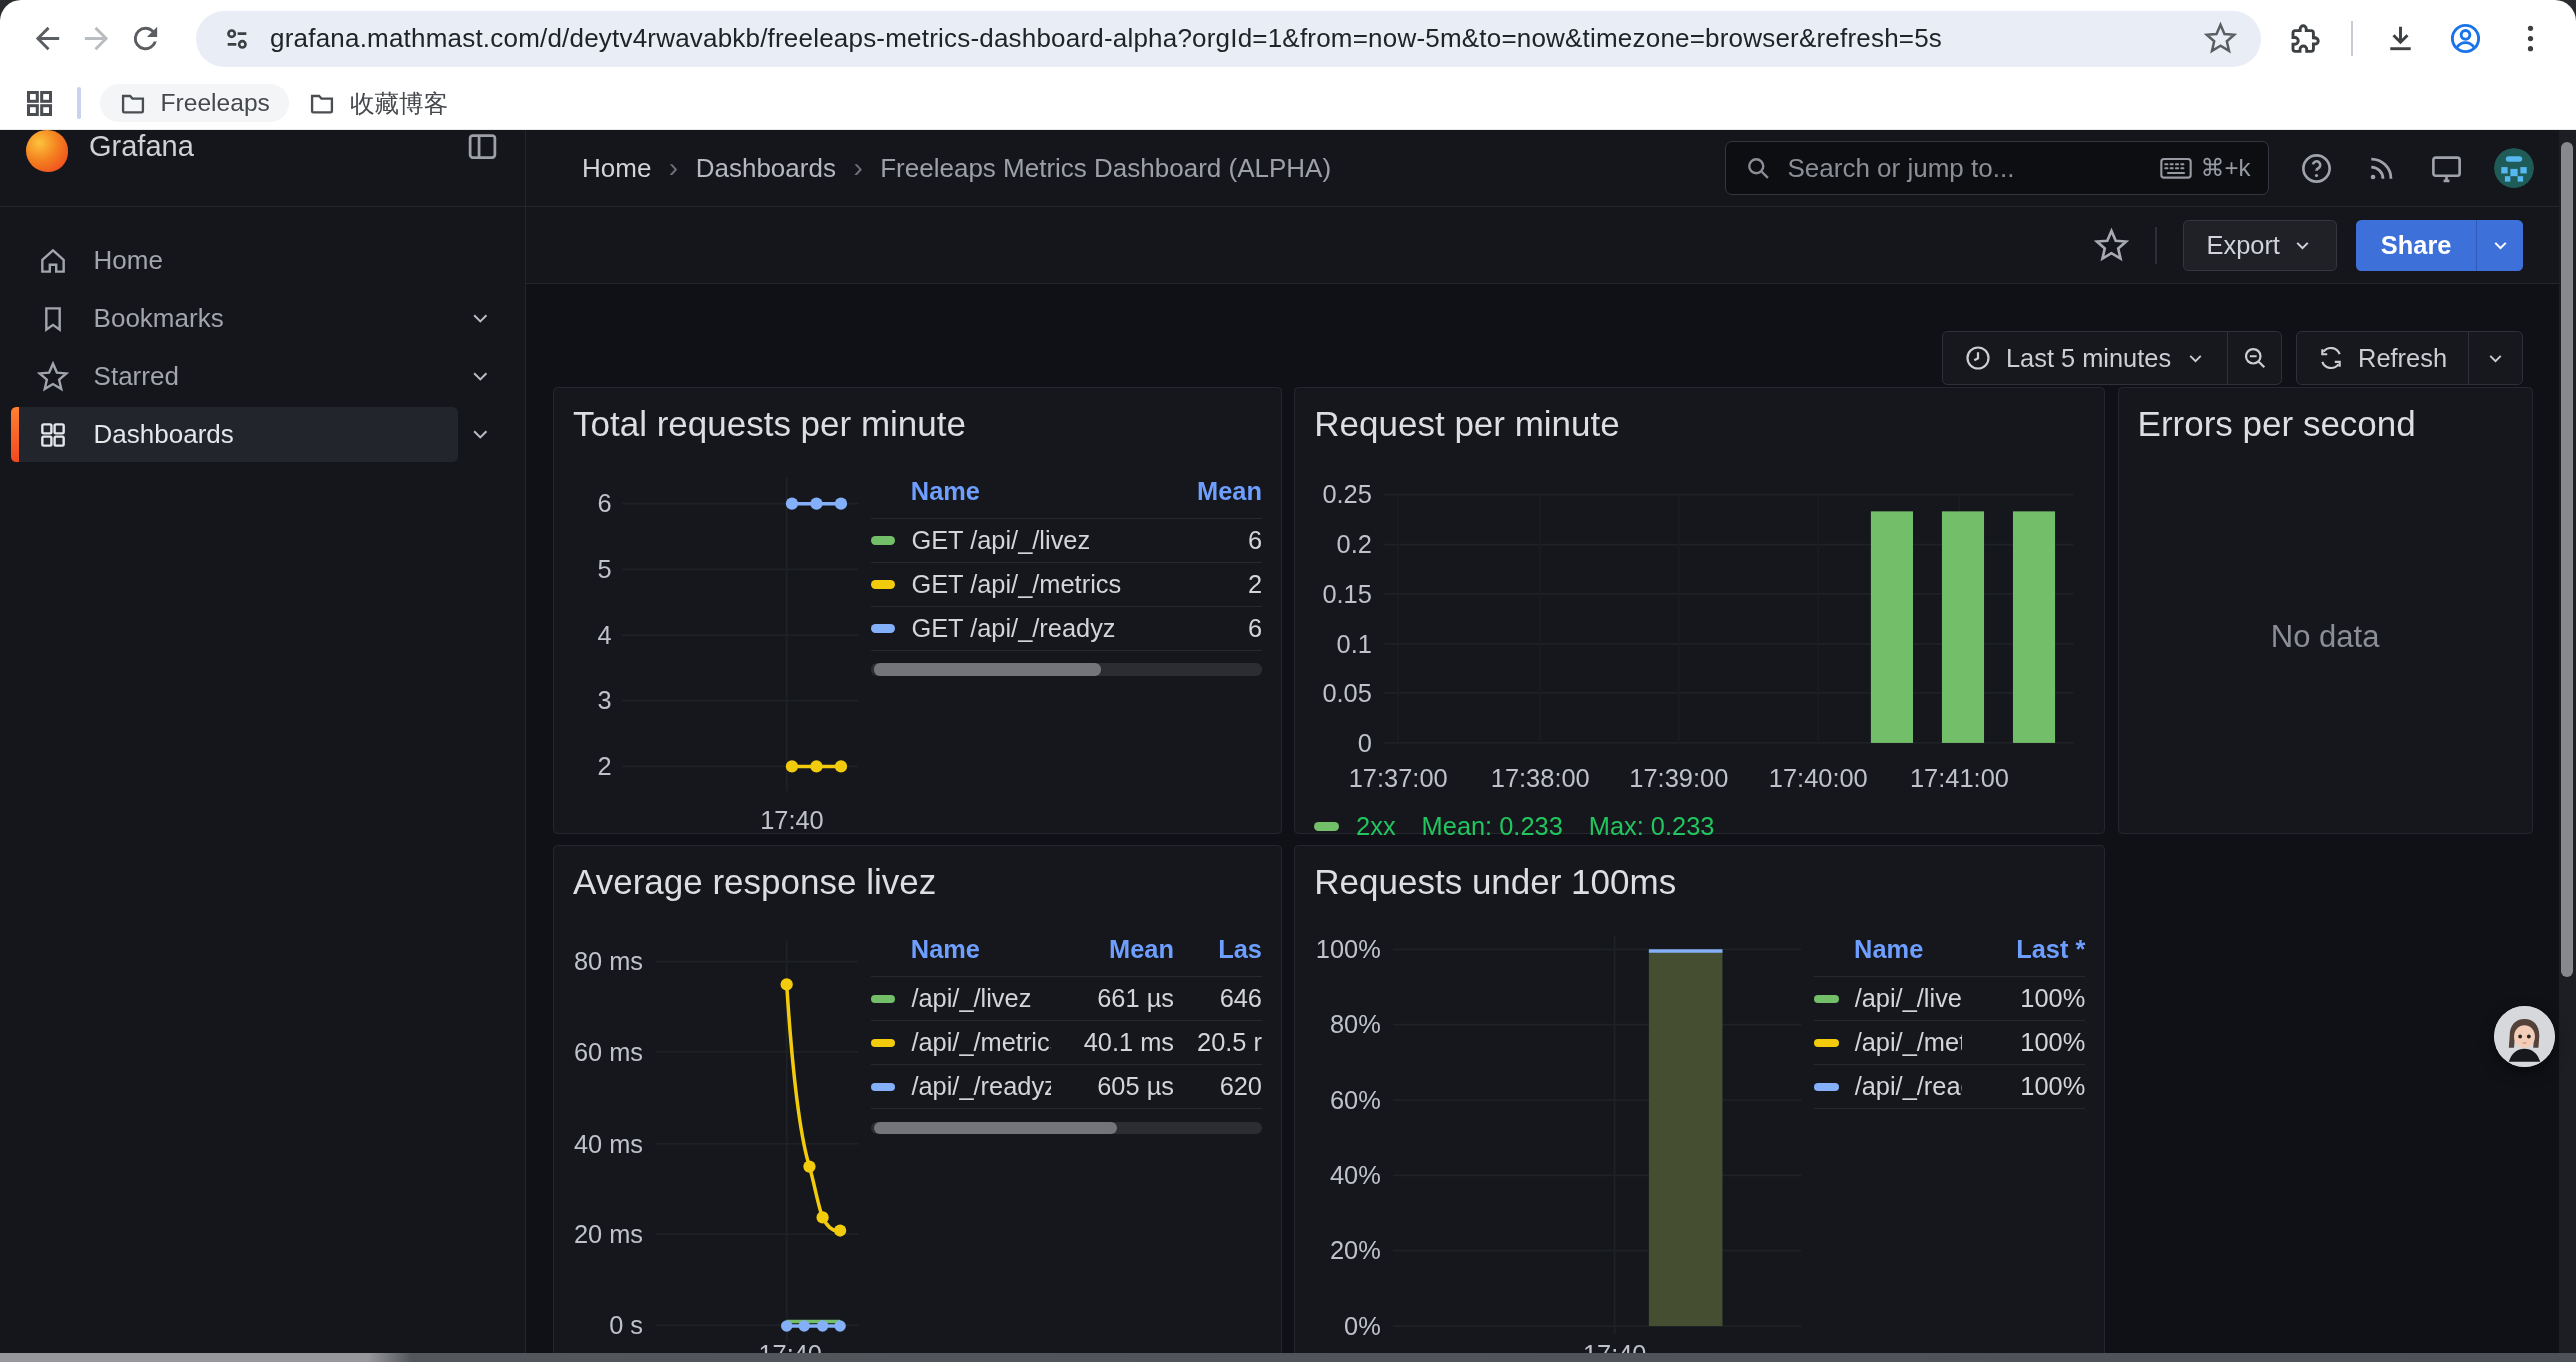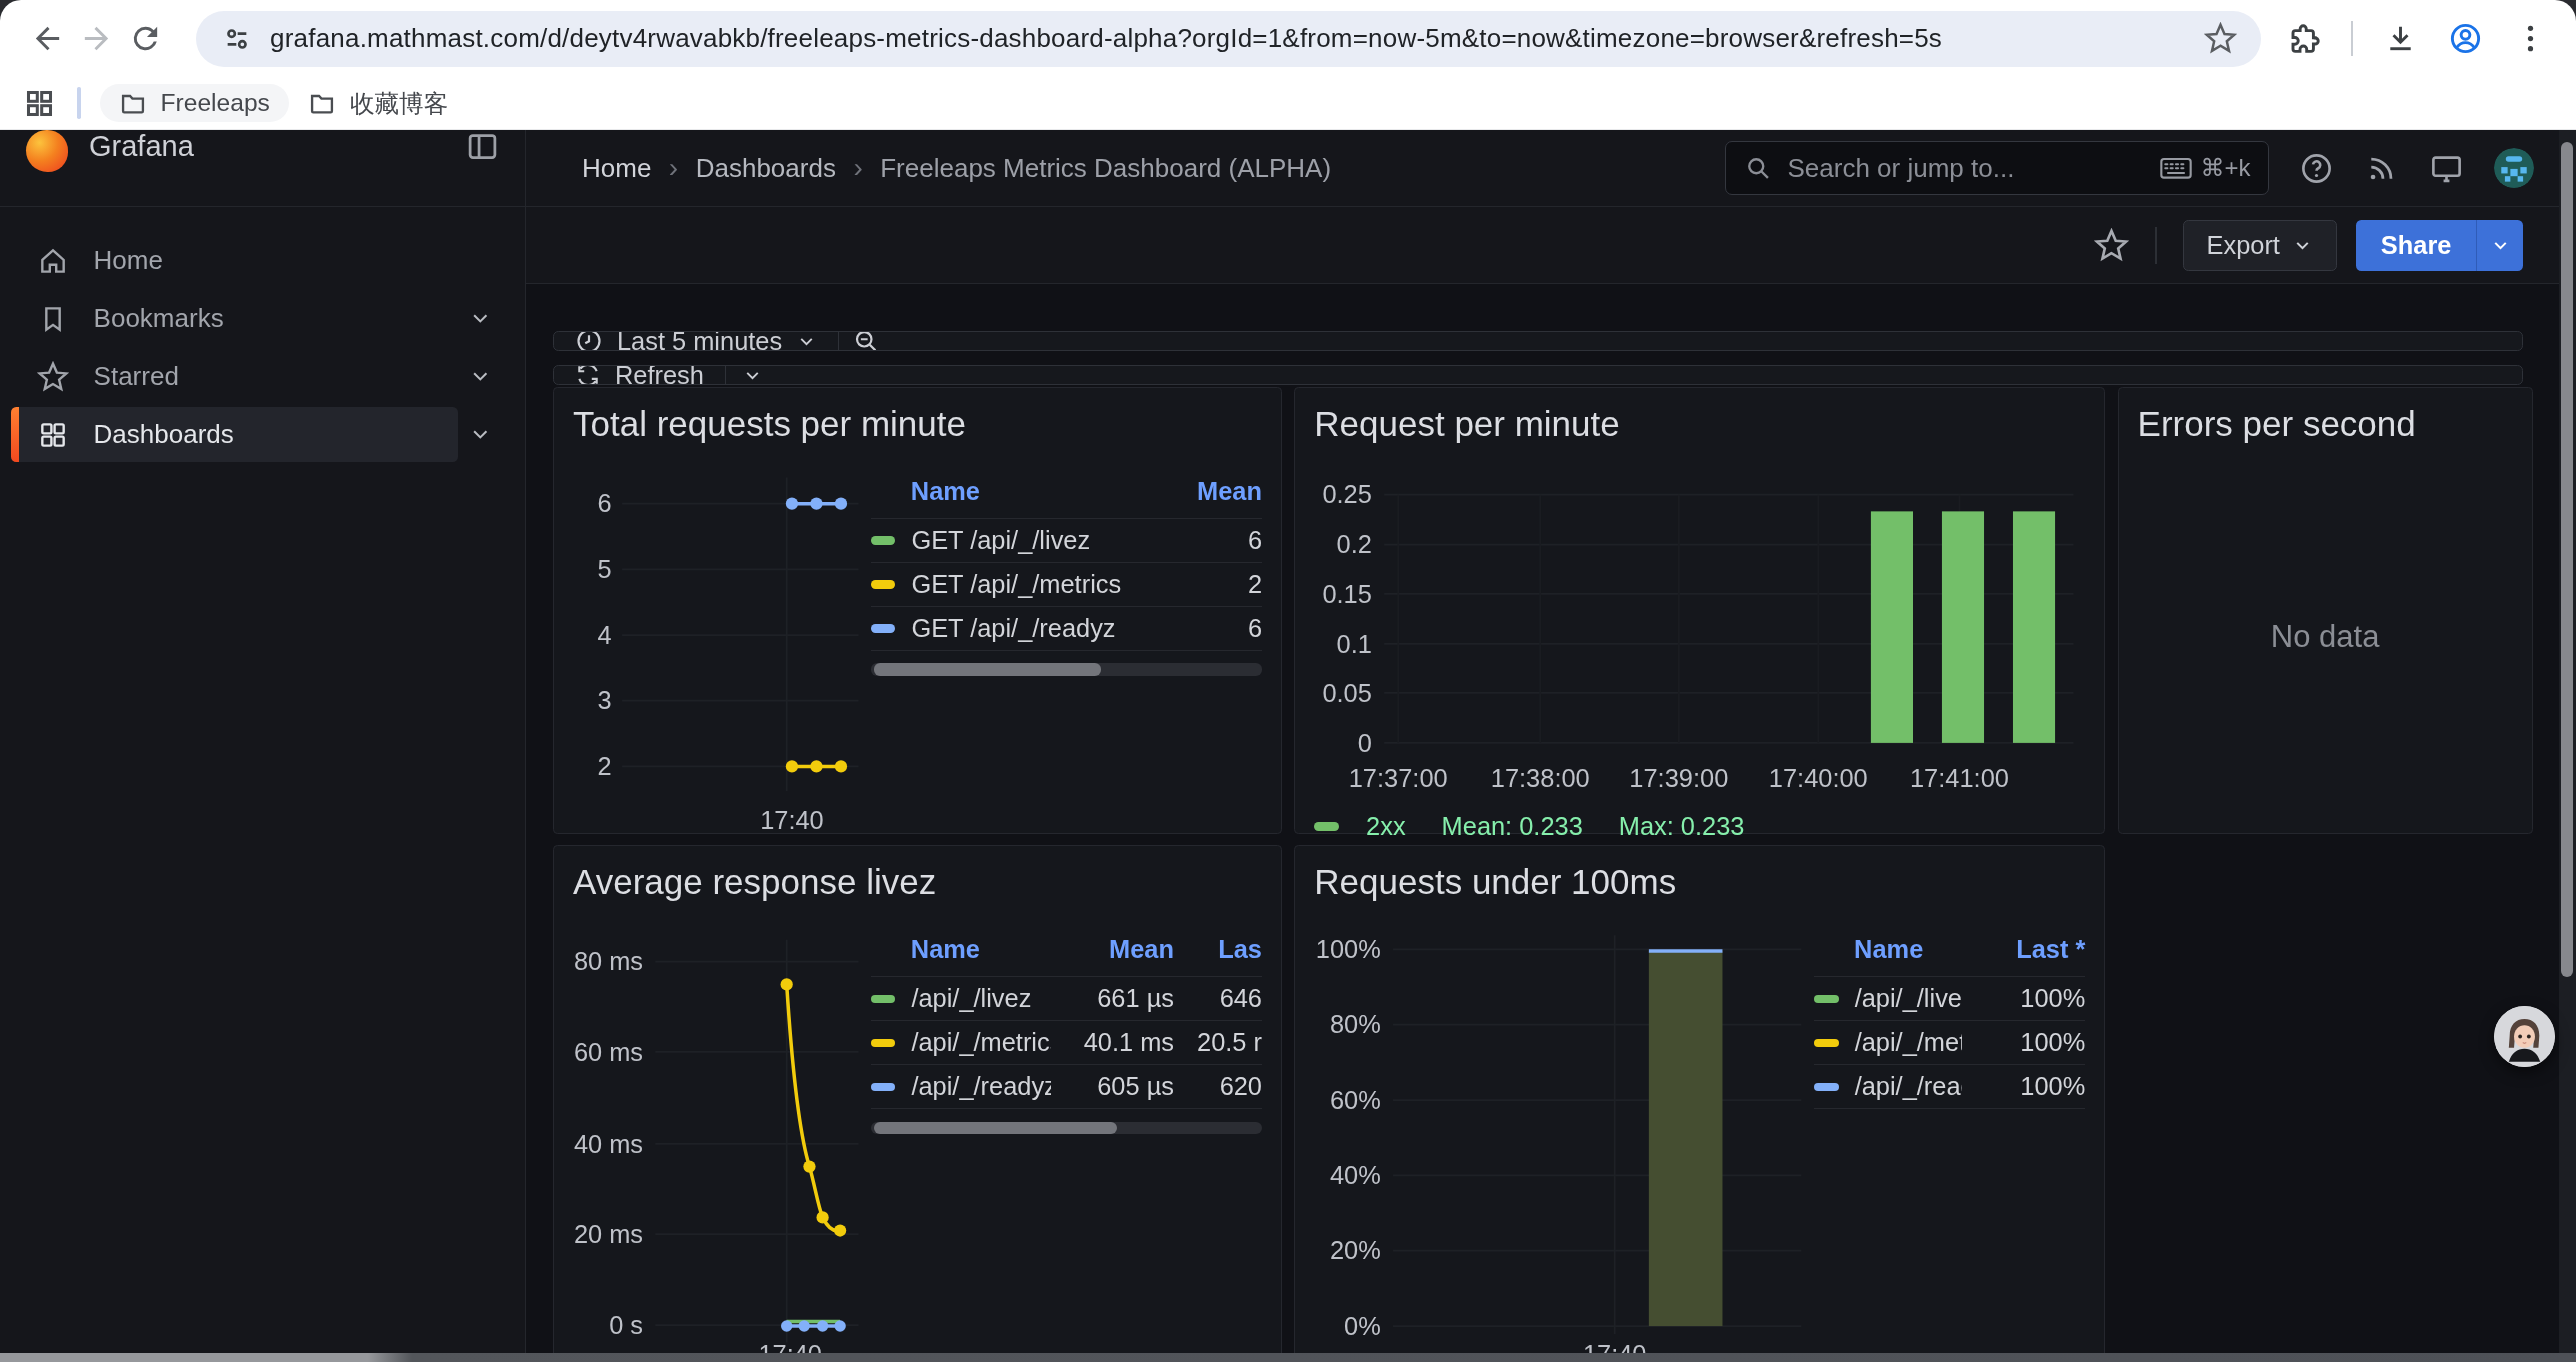--- a/index.html
+++ b/index.html
@@ -70,21 +70,21 @@
   .sub-star svg { width:35px; height:35px; display:block; }
   .sub-sep { width:1.8px; height:37px; background:#2c2f35; margin:0 7px; }
   .btn-export { height:51px; display:flex; align-items:center; gap:12.3px; padding:0 23px; background:#1f2127; border:1.8px solid #34373f; border-radius:5.3px; color:#d0d3d9; font-size:25.4px; }
   .btn-share { height:51px; display:flex; border-radius:5.3px; overflow:hidden; background:#3d71d9; color:#fff; }
   .btn-share .sh-main { display:flex; align-items:center; padding:0 24.6px; font-size:25.4px; font-weight:600; }
   .btn-share .sh-arrow { width:47px; display:flex; align-items:center; justify-content:center; border-left:1.8px solid #2f5cb8; }
   .chev-w svg { width:21px; height:21px; display:block; }
 
   
   .dash { flex:1; background:#101116; padding:47px 0 0 27px; overflow:hidden; position:relative; }
-  .controls { display:flex; justify-content:flex-end; gap:14px; margin:0 53px 1.8px 0; height:54px;flex-direction:column; }
+  .controls { display:flex; justify-content:flex-end; gap:14px; margin:0 53px 1.8px 0; height:54px; }
   .ctl-group { display:flex; border:1.8px solid #2e3138; border-radius:5.3px; background:#16181d; overflow:hidden; }
   .ctl-btn { display:flex; align-items:center; gap:14px; padding:0 21px; color:#ccced4; font-size:25.4px; }
   .ctl-cell { width:54px; display:flex; align-items:center; justify-content:center; border-left:1.8px solid #2e3138; color:#ccced4; }
   .ctl-btn svg, .ctl-cell svg { display:block; }
 
   .prow { display:flex; gap:12.3px; margin-bottom:11.4px; }
   .panel { background:#15171c; border:1.8px solid #25272e; border-radius:4.4px; padding:16px 19px; position:relative; }
   .p1,.p4 { width:729px; }
   .p2,.p5 { width:811px; }
   .p3 { width:415px; }
@@ -102,21 +102,21 @@
   .lg-head .h-name { flex:1; }
   .lg-row { display:flex; align-items:center; height:44px; border-top:1.8px solid #26282e; color:#d3d5da; font-size:25.4px; }
   .lg-name { flex:1; display:flex; align-items:center; gap:16px; min-width:0; white-space:nowrap; overflow:hidden; }
   .sw { width:24.6px; height:8.8px; border-radius:4.4px; flex:none; }
   .sw-g { background:#73bf69; } .sw-y { background:#f2cc0c; } .sw-b { background:#83b0f9; }
   .col-mean { width:123px; text-align:right; flex:none; }
   .col-last { width:88px; text-align:right; flex:none; white-space:nowrap; }
   .lg-scroll { height:12.3px; background:#2b2d33; border-radius:6.1px; margin-top:12.3px; position:relative; }
   .lg-thumb { position:absolute; left:3.5px; top:0; height:100%; width:60%; background:#73757b; border-radius:6.1px; }
 
-  .p2-legend { display:flex; align-items:center; gap:36px; margin-top:8.8px; font-size:25.4px; color:#86efac; }
+  .p2-legend { display:flex; align-items:center; gap:26px; margin-top:8.8px; font-size:25.4px; color:#22c55e; }
   .p2-legend .sw { margin-right:-8.8px; }
 
   .nodata { position:absolute; inset:53px 0 0 0; display:flex; align-items:center; justify-content:center; font-size:31px; color:#8b8e95; }
 
   
   .fav { position:absolute; left:2494px; top:1006px; width:61px; height:61px; border-radius:50%; background:#d7d8dc; box-shadow:0 5.3px 14px rgba(0,0,0,.5); overflow:hidden; z-index:40; }
   .vsb { position:absolute; right:0; top:130px; bottom:8.8px; width:17.5px; background:#1c1e23; z-index:30; }
   .vsb-thumb { position:absolute; top:12.3px; left:2.6px; width:12.3px; height:835px; border-radius:6.1px; background:#87888d; }
   .bstrip { position:absolute; left:0; right:0; bottom:0; height:8.8px; z-index:50;
     background:linear-gradient(90deg,#96989c 0,#96989c 368px,#53565b 412px,#4e5157 100%); }

